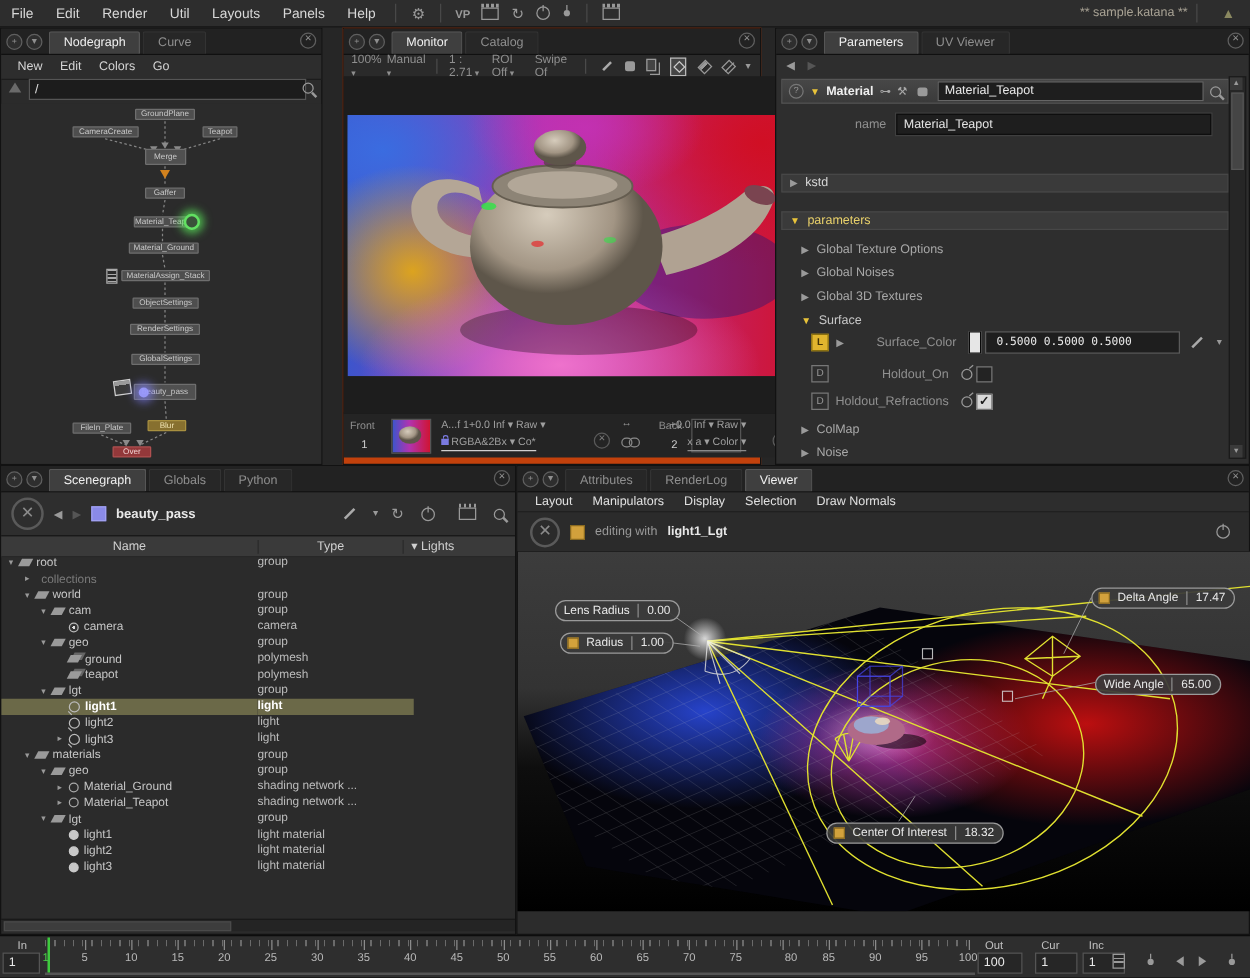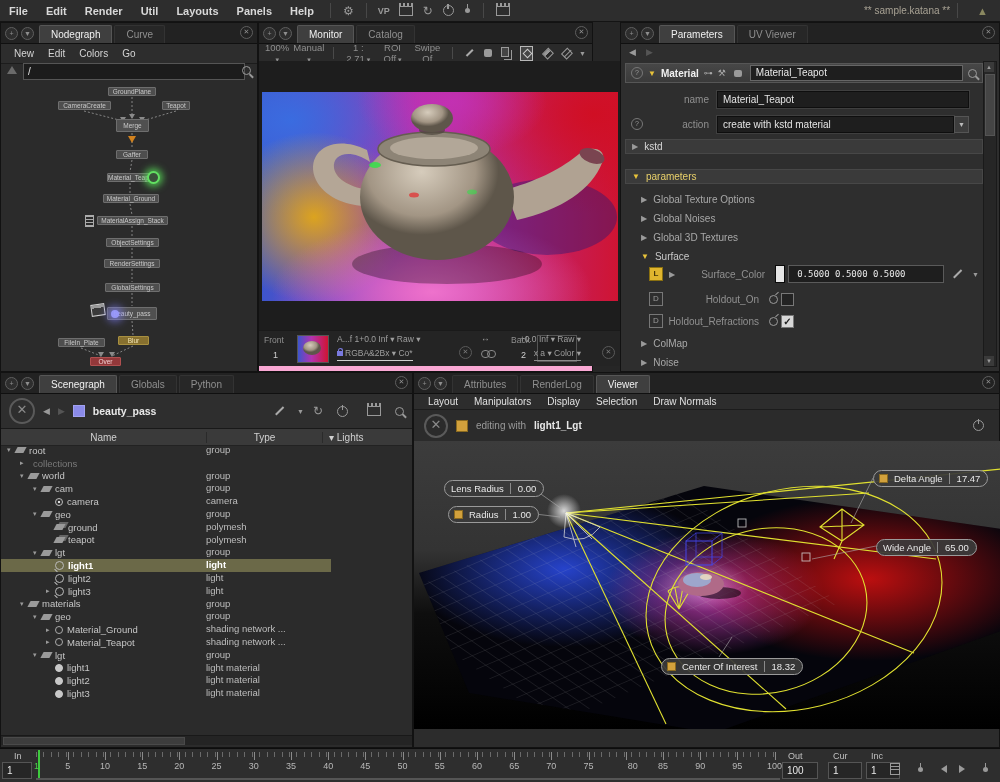--- a/index.html
+++ b/index.html
@@ -1,21 +1,21 @@
 <!DOCTYPE html>
 <html><head>
 <meta charset="utf-8">
 <style>
   html,body{margin:0;padding:0;background:#111;}
   body{font-family:"Liberation Sans",sans-serif;}
   #app{position:relative;width:1000px;height:782px;background:#262626;overflow:hidden;color:#c8c8c8;font-size:10px;}
   .abs{position:absolute;}
   
   #menubar{position:absolute;left:0;top:0;width:1000px;height:22px;background:#2d2d2d;border-bottom:1px solid #141414;display:flex;align-items:center;box-sizing:border-box;}
-  .menu-item{padding:0 9px;font-size:11px;color:#d8d8d8;font-weight:bold;}
+  .menu-item{padding:0 9px;font-size:11px;color:#d8d8d8;}
   .msep{width:1px;height:15px;background:#484848;margin:0 7px;}
   .mico{color:#9a9a9a;font-size:12px;margin:0 5px;}
   .vp{color:#9a9a9a;font-size:9px;font-weight:bold;margin:0 4px;}
   #win-title{margin-left:auto;color:#a8a294;font-size:10px;}
   .warn-tri{color:#8a8860;font-size:11px;margin:0 12px;}
   .cssico{display:inline-block;vertical-align:middle;}
   .slate{width:12px;height:8px;border:1px solid #999;position:relative;margin:0 5px;}
   .slate::before{content:'';position:absolute;left:-1px;right:-1px;top:-4px;height:3px;background:repeating-linear-gradient(90deg,#999 0 2px,transparent 2px 4px);}
   .power{width:9px;height:9px;border:1px solid #999;border-radius:50%;position:relative;margin:0 5px;}
   .power::after{content:'';position:absolute;left:3.5px;top:-2px;width:1.5px;height:5px;background:#999;}
@@ -43,22 +43,22 @@
   .node{position:absolute;height:9px;background:#4e4e4e;border:1px solid #6e6e6e;border-radius:1px;color:#c9c9c9;font-size:6.5px;line-height:8px;text-align:center;white-space:nowrap;overflow:visible;box-sizing:border-box;}
   .node-merge,.node-pass{height:13px;line-height:12px;background:#505050;}
   .node-blur{background:#87702f;border-color:#a89040;color:#efe2b0;}
   .node-over{background:#93383a;border-color:#b05050;color:#f2d3d3;}
   .glow-green::after{content:'';position:absolute;right:-7px;top:-3px;width:9px;height:9px;border-radius:50%;background:#3a523a;border:2px solid #62e062;box-shadow:0 0 7px 3px rgba(90,230,90,.75);}
   .glow-blue::after{content:'';position:absolute;left:3px;top:2px;width:8px;height:8px;border-radius:50%;background:#9a9aff;box-shadow:0 0 8px 4px rgba(130,130,255,.7);opacity:.95;}
   .has-stack::before{content:'';position:absolute;left:-13px;top:-2px;width:7px;height:10px;border:1px solid #aaa;background:repeating-linear-gradient(#aaa 0 1px,transparent 1px 3px);}
   .has-clapper::before{content:'';position:absolute;left:-17px;top:-4px;width:12px;height:10px;border:1px solid #cfcfcf;background:linear-gradient(#9a9a9a 0 3px,#3a3a3a 3px);transform:rotate(-8deg);}
   .ng-arrow{position:absolute;width:0;height:0;border-left:4px solid transparent;border-right:4px solid transparent;border-top:7px solid #d2821e;}
   
-  #monitor{left:258px;top:22px;width:335px;height:350px;background:#f9a8d4;}
-  .mon-toolbar{display:flex;align-items:center;height:18px;padding:0 6px;color:#8f8f8f;font-size:9.5px;gap:4px;background:#2a2a2a;border-bottom:1px solid #191919;text-align:center;}
+  #monitor{left:274px;top:22px;width:335px;height:350px;background:#c2410c;}
+  .mon-toolbar{display:flex;align-items:center;height:18px;padding:0 6px;color:#8f8f8f;font-size:9.5px;gap:4px;background:#2a2a2a;border-bottom:1px solid #191919;}
   .dd{color:#8f8f8f;}
   .dd::after{content:' ▾';font-size:7px;}
   .tsep{width:1px;height:12px;background:#4a4a4a;margin:0 5px;}
   .mon-imgwrap{position:absolute;left:0;top:38px;width:362px;height:272px;background:#1d1d1d;}
   .mon-img{position:absolute;left:3px;top:31px;width:356px;height:209px;}
   .pen{width:11px;height:1.5px;background:#aaa;transform:rotate(-45deg);margin:0 3px;}
   .bubble{width:10px;height:8px;background:#9a9a9a;border-radius:2px;margin:0 3px;}
   .layers{width:8px;height:8px;border:1px solid #9a9a9a;background:#444;box-shadow:2px 2px 0 0 #2a2a2a,3px 3px 0 0 #9a9a9a;margin:0 4px 3px 2px;}
   .expbox{width:13px;height:13px;border:1px solid #b8b8b8;background:#454545;position:relative;margin:0 3px;}
   .expbox::after{content:'';position:absolute;left:3px;top:3px;width:5px;height:5px;border:1px solid #ccc;transform:rotate(45deg);}
@@ -392,26 +392,20 @@
       <span class="mico2">⊶</span>
       <span class="mico2">⚒</span>
       <span class="bubble cssico" style="width:8px;height:7px"></span>
       <span class="mat-field">Material_Teapot</span>
       <span class="mag cssico"></span>
     </div>
     <div class="prow" style="left:0;top:68px;width:358px">
       <span class="plabel" style="width:88px;text-align:right;padding-right:8px">name</span>
       <span class="pfield" style="width:252px;height:17px">Material_Teapot</span>
     </div>
-    <div class="prow" style="left:0;top:93px;width:358px">
-      <span class="qcir" style="margin-left:10px">?</span>
-      <span class="plabel" style="width:66px;text-align:right;padding-right:8px">action</span>
-      <span class="pfield" style="width:237px;height:17px">create with kstd material</span>
-      <span class="ddbtn">▼</span>
-    </div>
     <div class="secbar" style="top:116px">
       <span class="gtri">▶</span>
       <span>kstd</span>
     </div>
     <div class="secbar" style="top:146px">
       <span class="ytri">▼</span>
       <span style="color:#e8d06a">parameters</span>
     </div>
     <div class="prow" style="left:20px;top:168px">
       <span class="gtri" style="margin-right:6px">▶</span>

